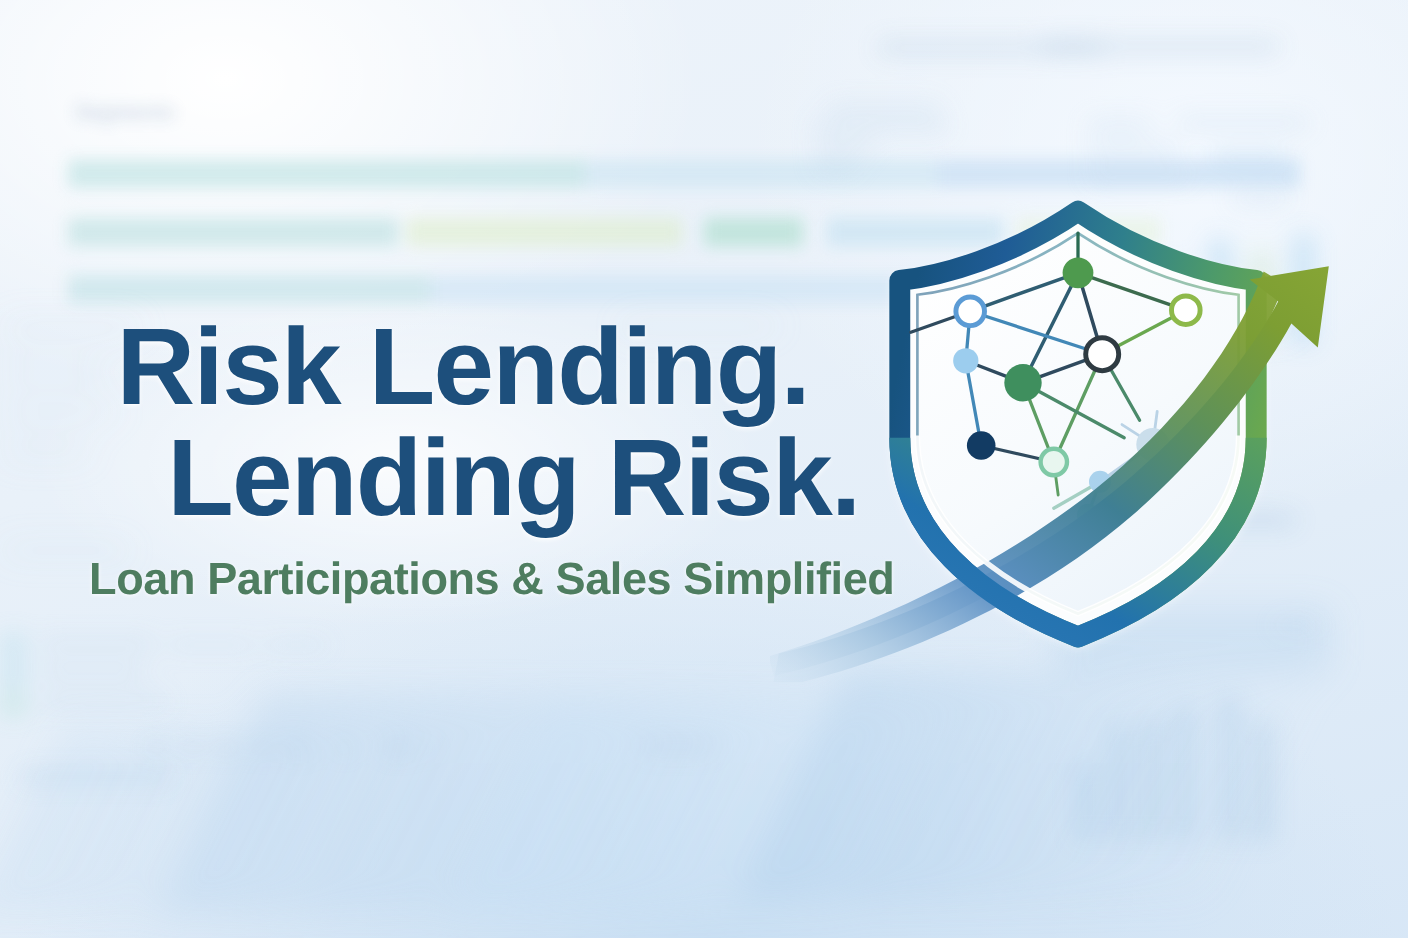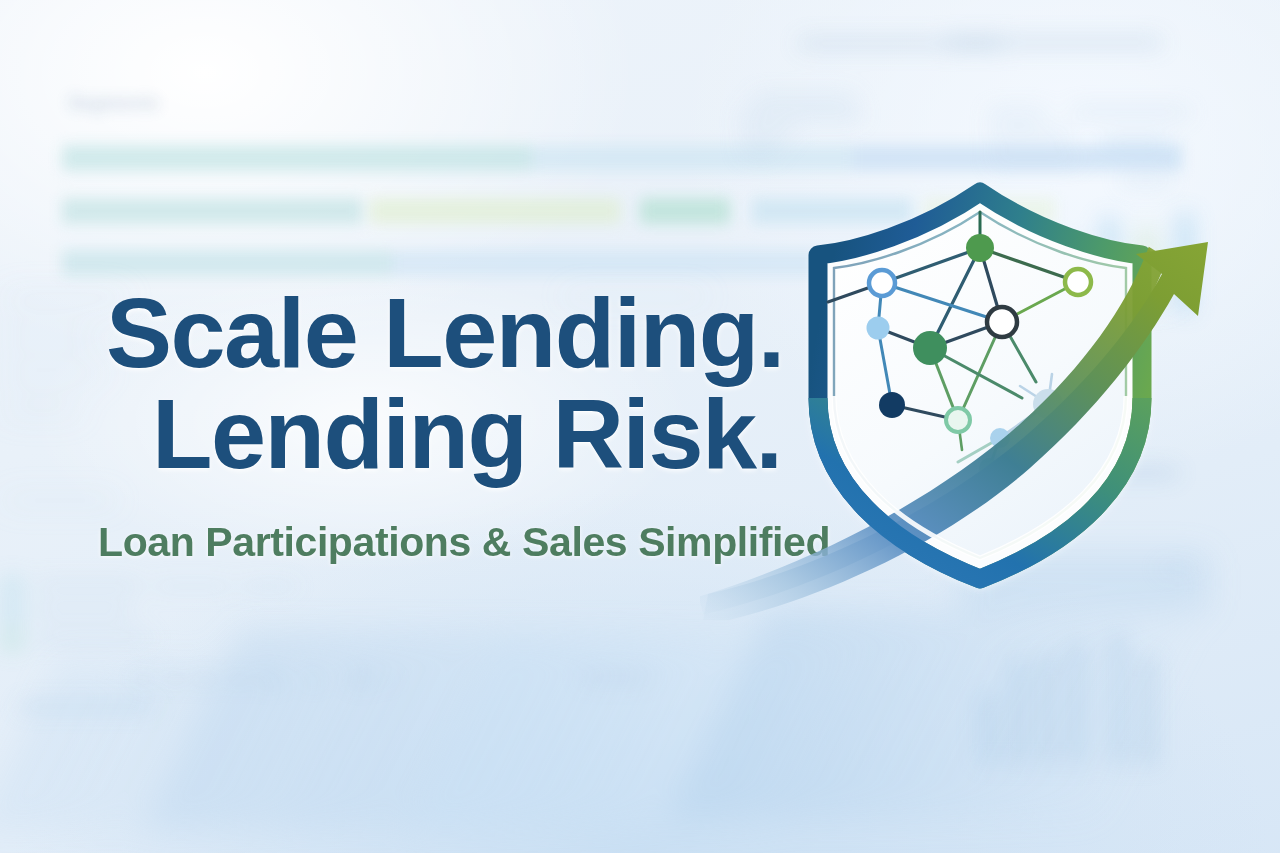--- a/index.html
+++ b/index.html
@@ -104,30 +104,29 @@
     font-size: 99px;
     line-height: 101px;
     letter-spacing: -1.5px;
     color: #1d4f7c;
     text-shadow: 0 2px 5px rgba(255,255,255,.85), 0 1px 0 rgba(255,255,255,.6);
     white-space: nowrap;
   }
   .h-line.second { padding-left: 46px; }
   .subhead {
     position: absolute;
-    left: 98px;
+    left: 81px;
     top: 503px;
     font-family: "Liberation Sans", sans-serif;
     font-weight: 700;
     font-size: 41px;
     letter-spacing: -0.4px;
     color: #4e7d60;
     text-shadow: 0 1px 4px rgba(255,255,255,.85);
     white-space: nowrap;
-    margin-top: 16px;
   }
 
   
   .emblem {
     position: absolute;
     left: 700px;
     top: 150px;
     width: 540px;
     height: 470px;
     pointer-events: none;
@@ -240,21 +239,21 @@
       <div class="bg-diag" style="left:830px; top:670px; width:430px; height:210px; background:linear-gradient(90deg, rgba(160,198,232,.42), rgba(212,232,250,.12)); transform:skewX(-26deg);"></div>
       <div class="bg-diag" style="left:120px; top:720px; width:300px; height:170px; background:linear-gradient(90deg, rgba(186,214,240,.35), rgba(224,238,250,.08)); transform:skewX(-26deg);"></div>
       <div class="bg-panel" style="left:1020px; top:612px; width:250px; height:60px; background:rgba(150,192,230,.3);"></div>
     </div>
 
     <div style="position:absolute; left:0; top:240px; width:820px; height:360px;
                 background:radial-gradient(ellipse 460px 210px at 44% 50%, rgba(255,255,255,.78) 0%, rgba(255,255,255,0) 72%);"></div>
   </div>
 
   <div class="headline">
-    <div class="h-line">Scale Lending.</div>
+    <div class="h-line">Risk Lending.</div>
     <div class="h-line second">Lending Risk.</div>
   </div>
   <div class="subhead">Loan Participations &amp; Sales Simplified</div>
 
   <div class="emblem">
     <svg viewBox="0 0 540 470" xmlns="http://www.w3.org/2000/svg">
       <defs>
         <linearGradient id="gShield" x1="0" y1="0.35" x2="1" y2="0.6">
           <stop offset="0%" stop-color="#17537f"></stop>
           <stop offset="22%" stop-color="#1f5c96"></stop>

